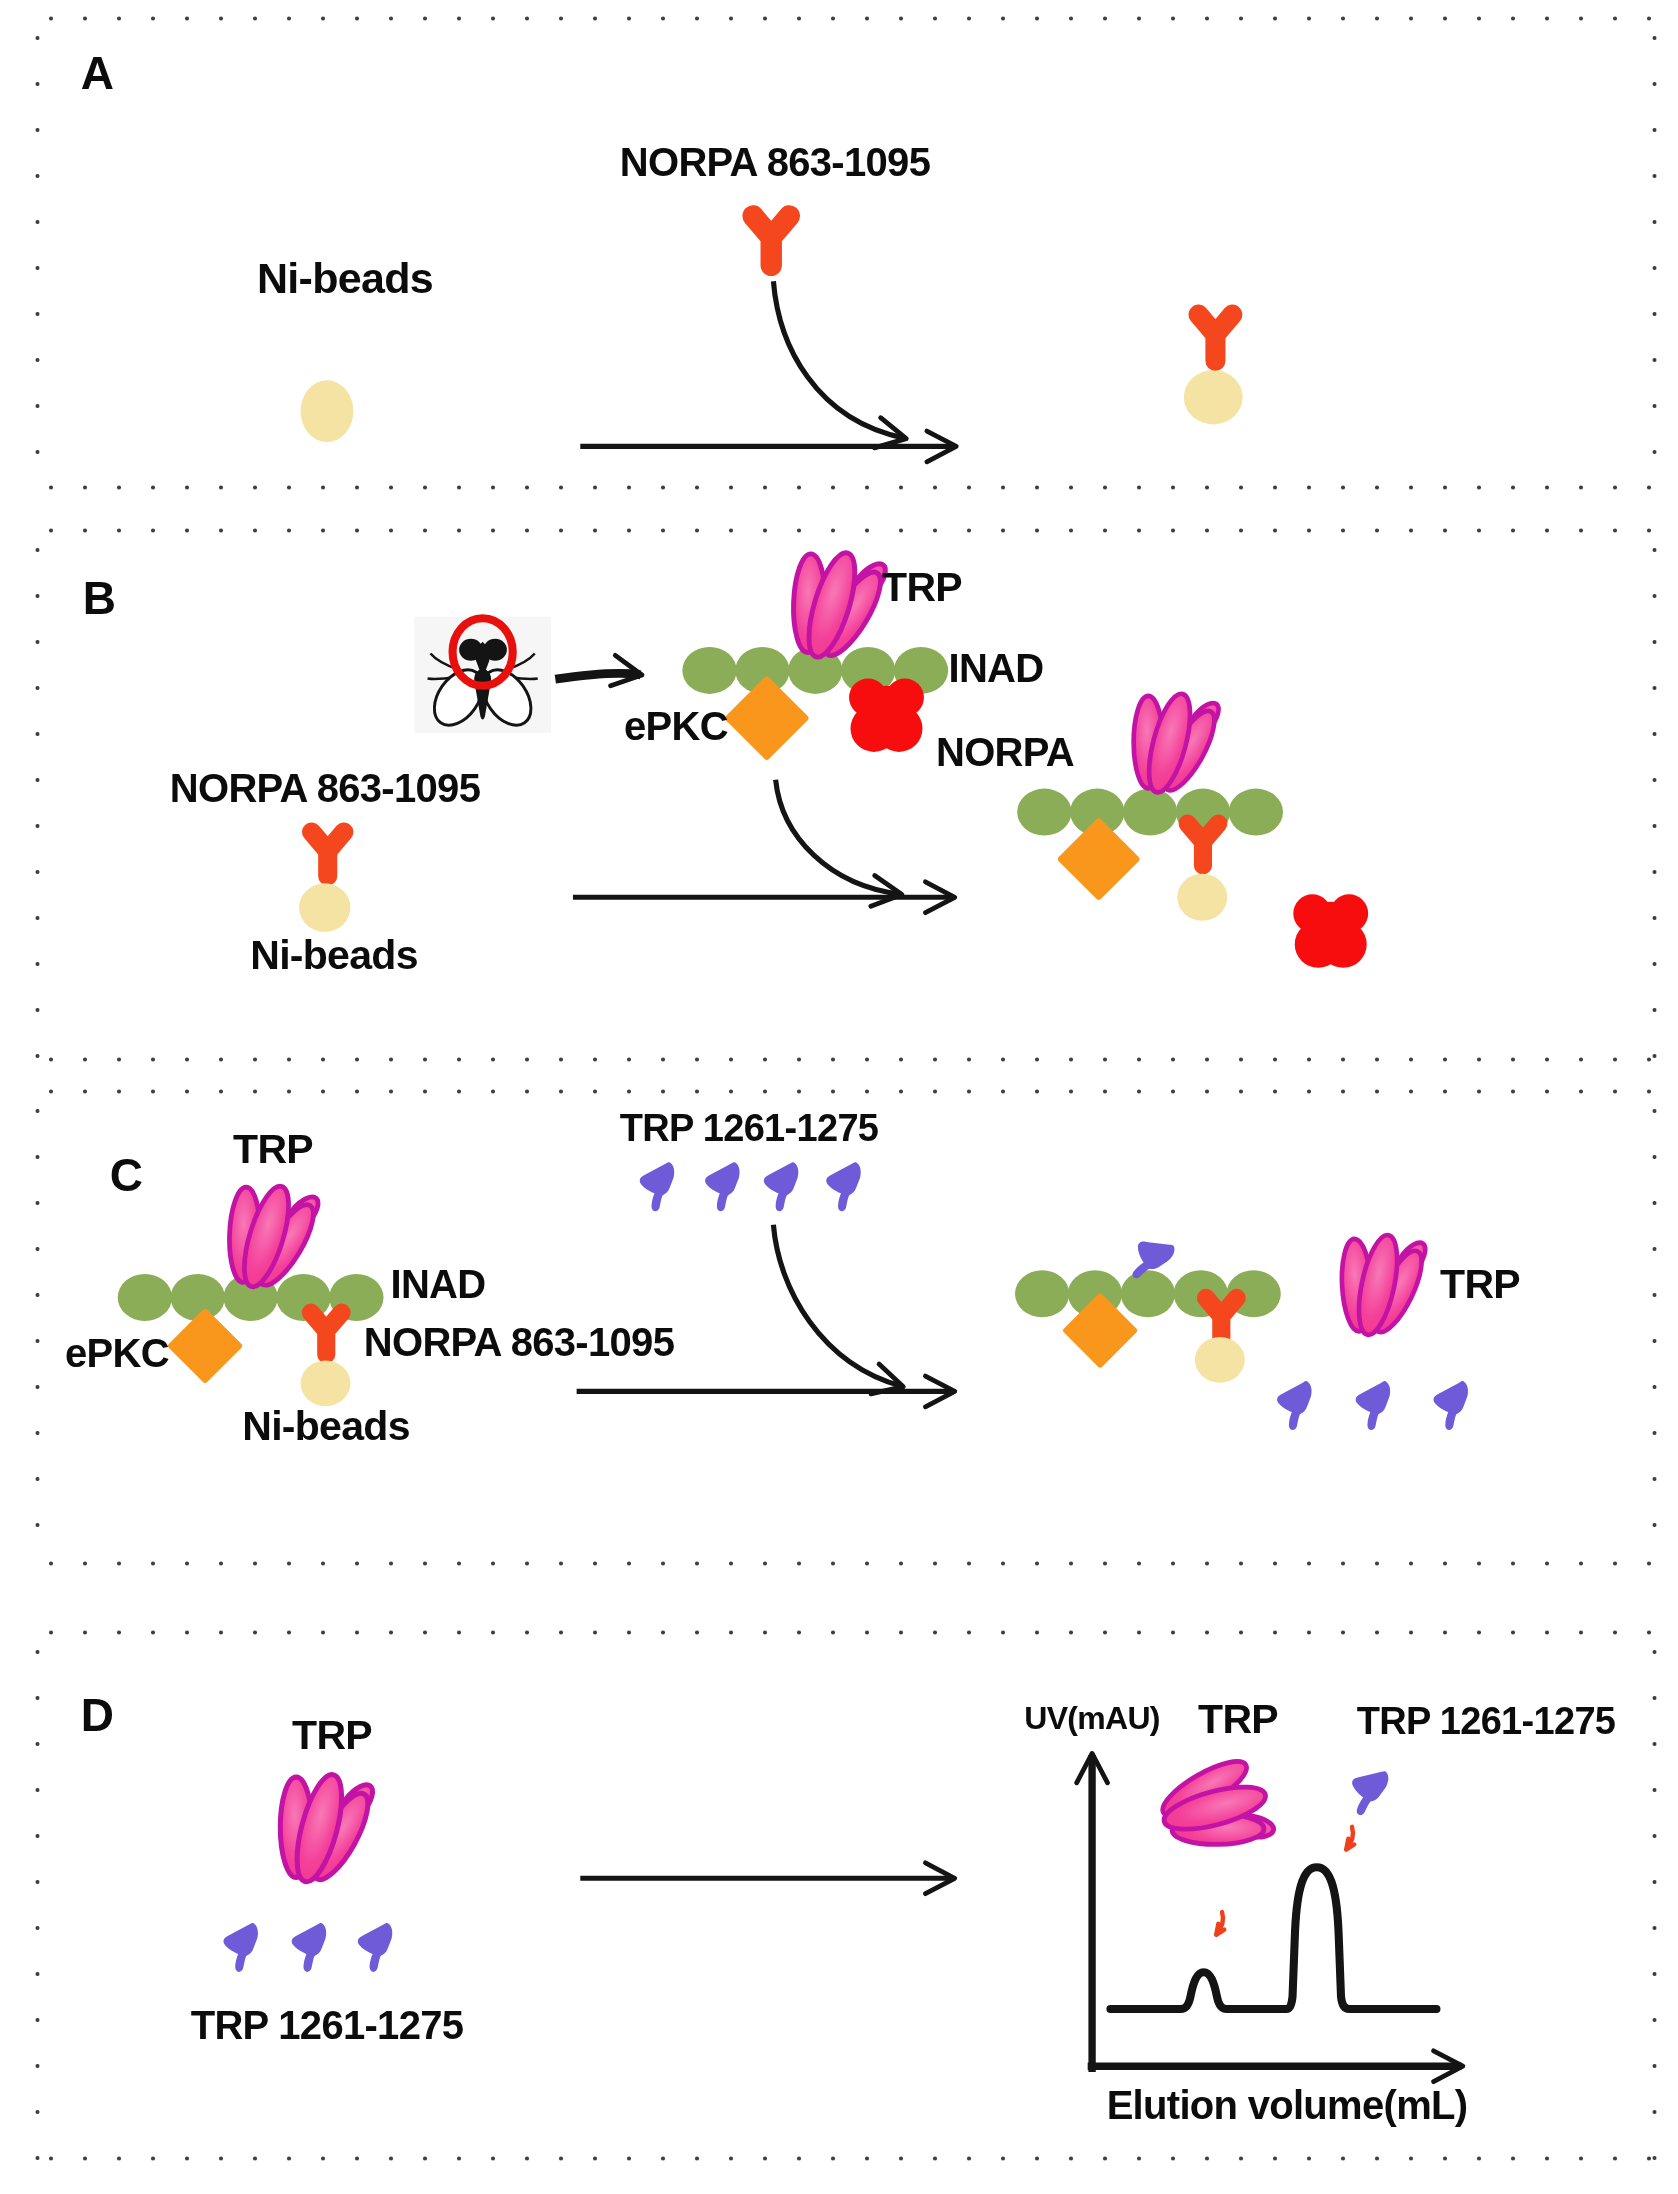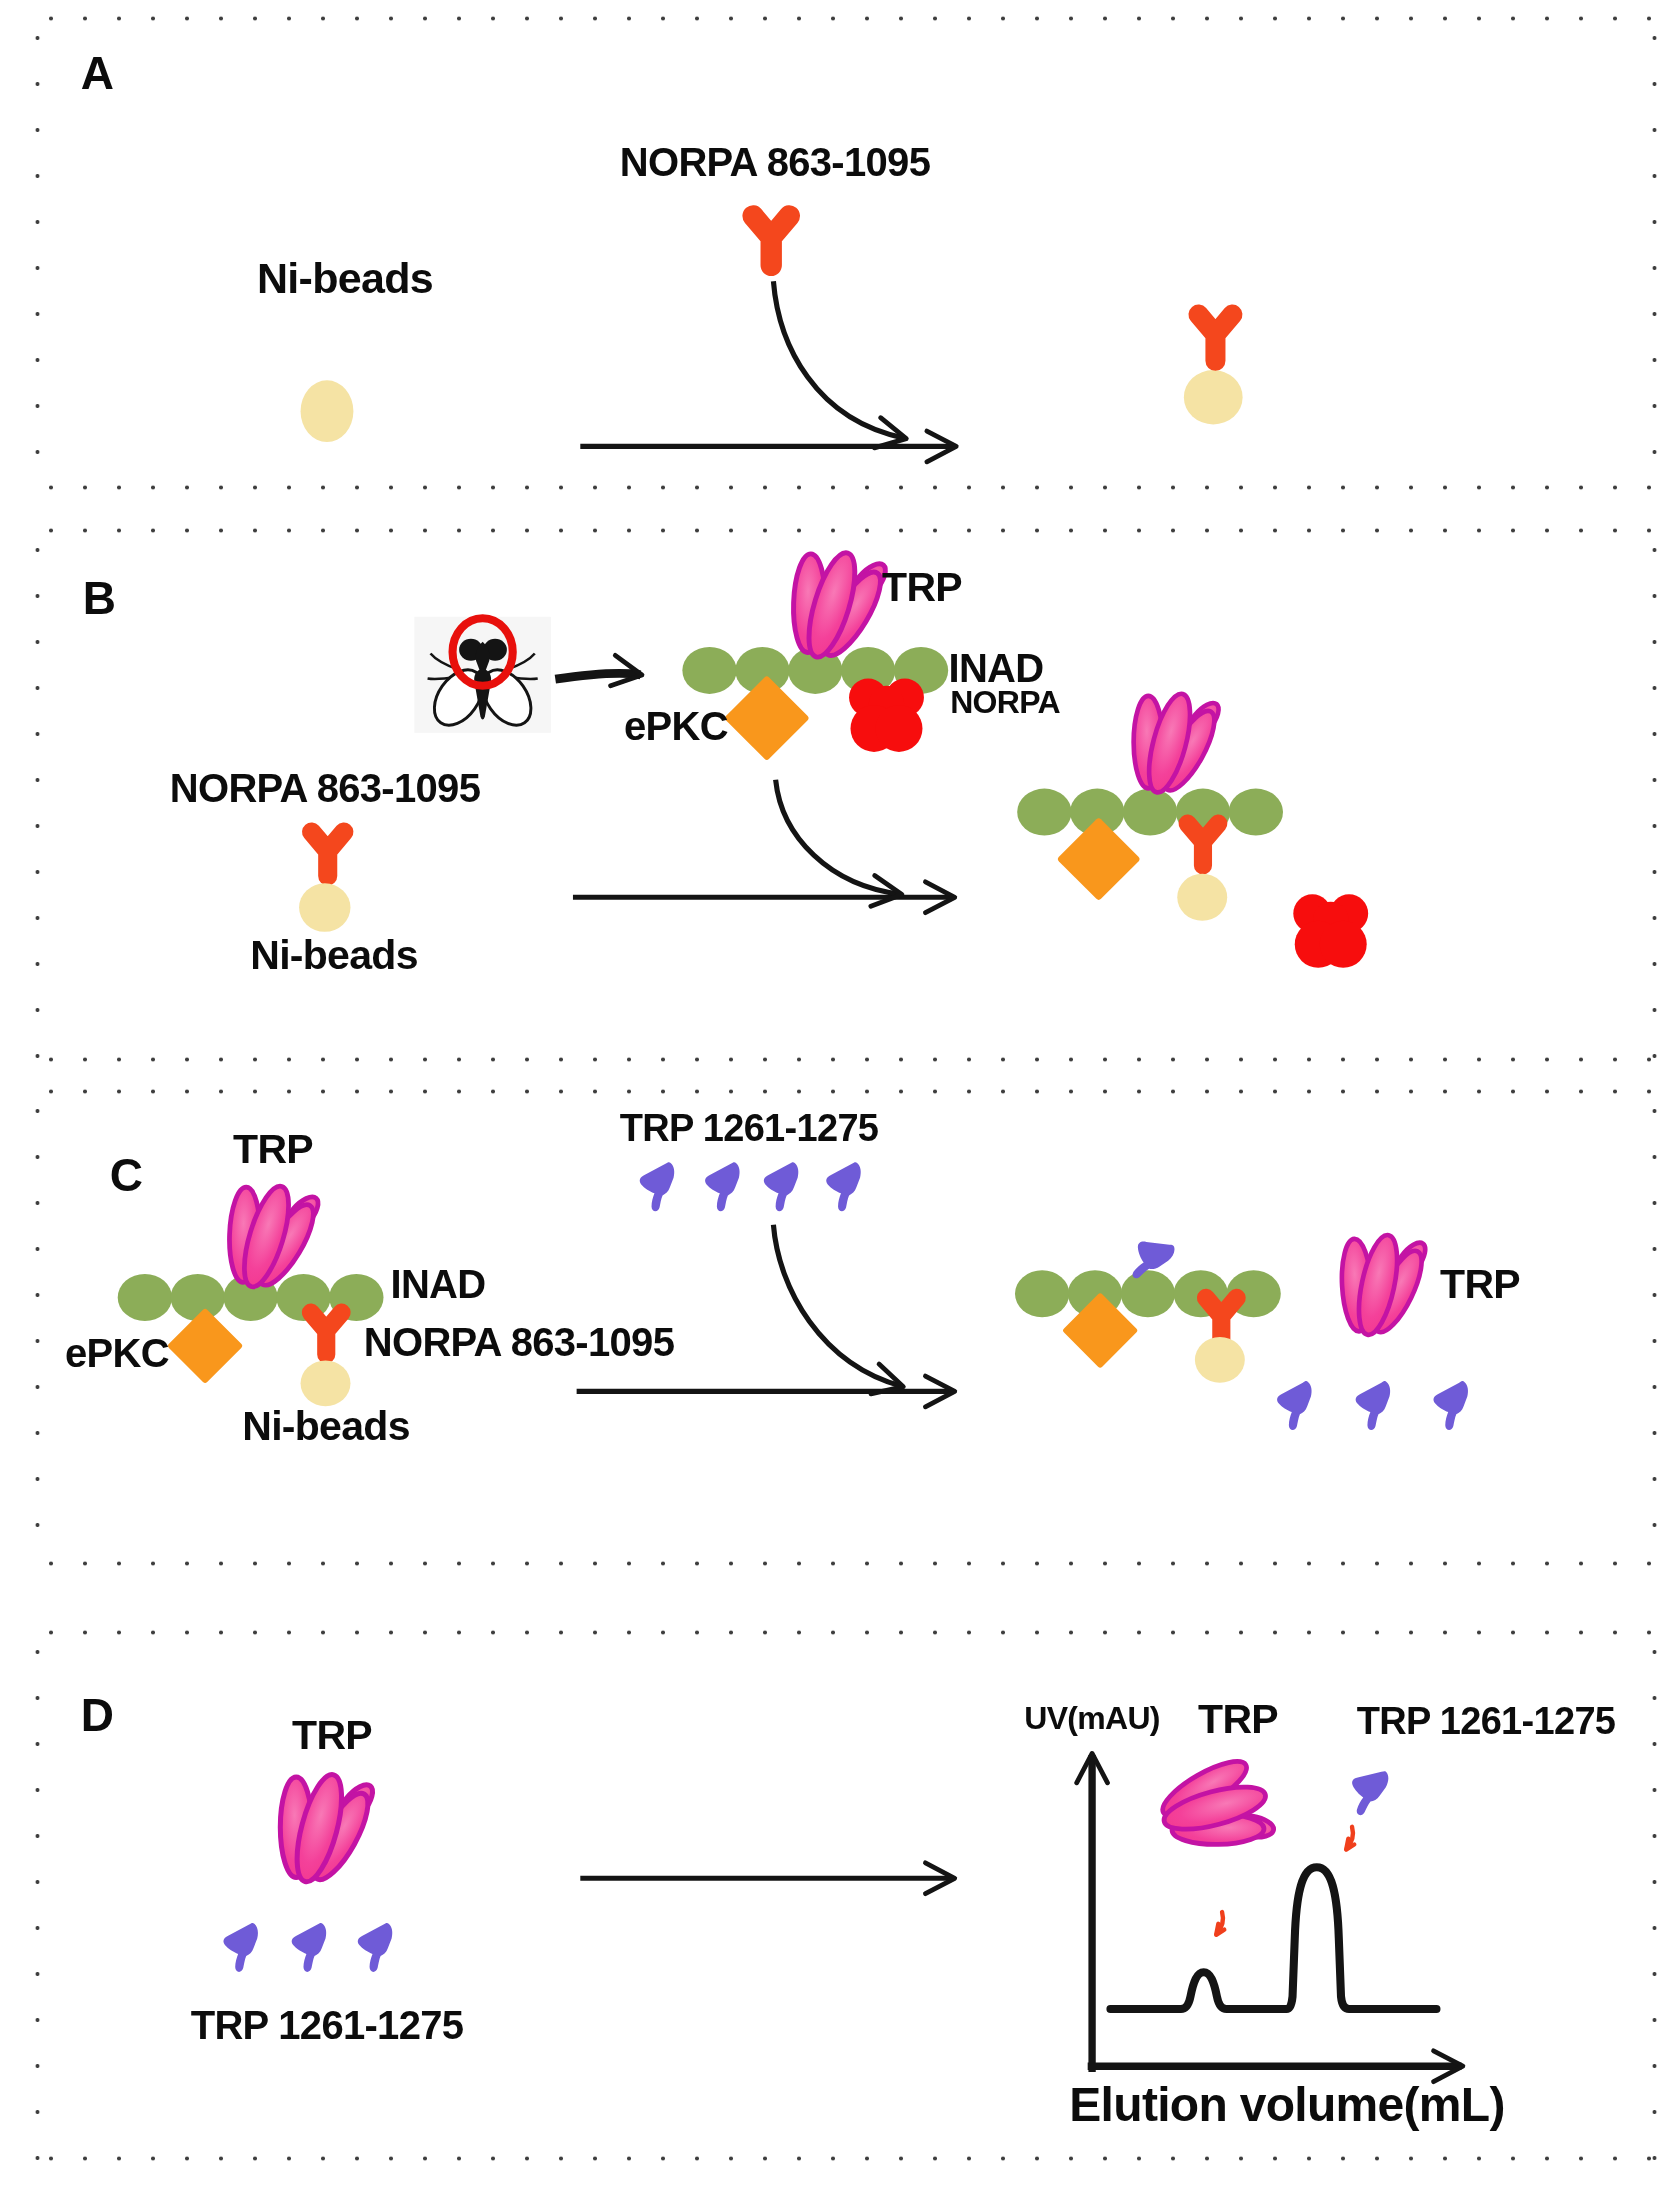--- a/index.html
+++ b/index.html
@@ -213,35 +213,35 @@
   </svg>
 
   <div class="lbl" style="left:97px;top:73px;font-size:46px">A</div>
   <div class="lbl" style="left:775px;top:162px;font-size:40px">NORPA 863-1095</div>
   <div class="lbl" style="left:345px;top:278px;font-size:43px">Ni-beads</div>
 
   <div class="lbl" style="left:99px;top:598px;font-size:46px">B</div>
   <div class="lbl" style="left:922px;top:587px;font-size:41px">TRP</div>
   <div class="lbl" style="left:996px;top:668px;font-size:40px">INAD</div>
   <div class="lbl" style="left:676px;top:726px;font-size:40px">ePKC</div>
-  <div class="lbl" style="left:1005px;top:702px;font-size:32px">NORPA</div>
+  <div class="lbl" style="left:1005px;top:752px;font-size:40px">NORPA</div>
   <div class="lbl" style="left:325px;top:788px;font-size:40px">NORPA 863-1095</div>
   <div class="lbl" style="left:334px;top:955px;font-size:41px">Ni-beads</div>
 
   <div class="lbl" style="left:126px;top:1175px;font-size:46px">C</div>
   <div class="lbl" style="left:273px;top:1149px;font-size:41px">TRP</div>
   <div class="lbl" style="left:749px;top:1128px;font-size:38px">TRP 1261-1275</div>
   <div class="lbl" style="left:438px;top:1284px;font-size:40px">INAD</div>
   <div class="lbl" style="left:117px;top:1353px;font-size:40px">ePKC</div>
   <div class="lbl" style="left:519px;top:1342px;font-size:40px">NORPA 863-1095</div>
   <div class="lbl" style="left:326px;top:1426px;font-size:41px">Ni-beads</div>
   <div class="lbl" style="left:1480px;top:1284px;font-size:41px">TRP</div>
 
   <div class="lbl" style="left:97px;top:1715px;font-size:46px">D</div>
   <div class="lbl" style="left:332px;top:1735px;font-size:41px">TRP</div>
   <div class="lbl" style="left:327px;top:2025px;font-size:40px">TRP 1261-1275</div>
   <div class="lbl" style="left:1092px;top:1718px;font-size:32px">UV(mAU)</div>
   <div class="lbl" style="left:1238px;top:1719px;font-size:41px">TRP</div>
   <div class="lbl" style="left:1486px;top:1721px;font-size:38px">TRP 1261-1275</div>
-  <div class="lbl" style="left:1287px;top:2105px;font-size:48px">Elution volume(mL)</div>
+  <div class="lbl" style="left:1287px;top:2105px;font-size:40px">Elution volume(mL)</div>
 
 </div>
 
 
 </body></html>

